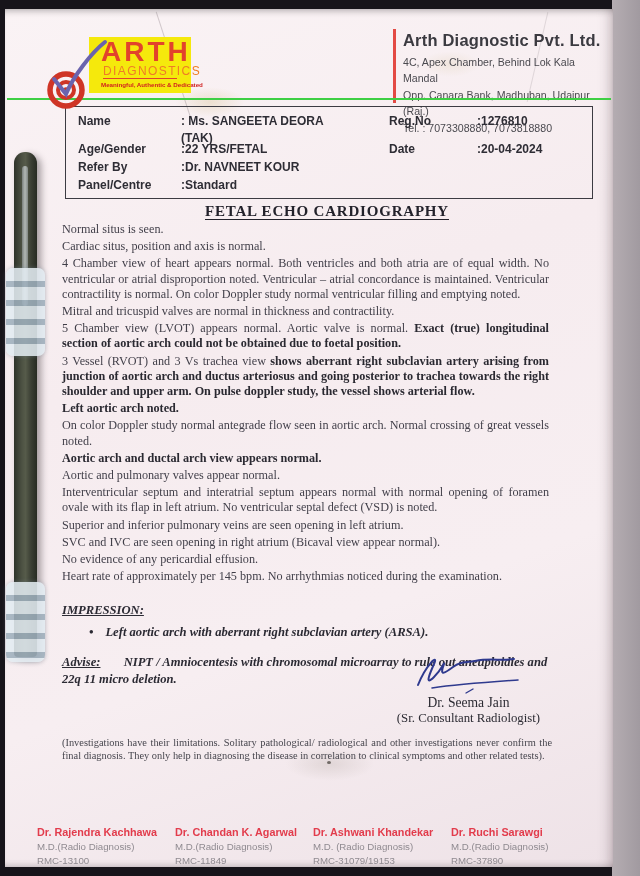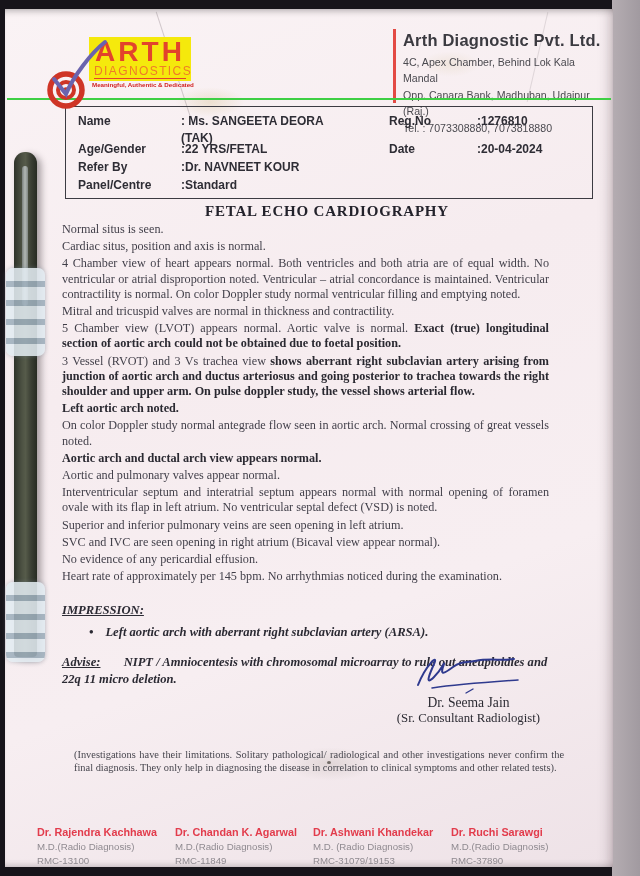--- a/index.html
+++ b/index.html
@@ -3,54 +3,54 @@
 <meta charset="utf-8">
 <style>
   html,body{margin:0;padding:0}
   body{width:640px;height:876px;position:relative;overflow:hidden;background:#17141a;font-family:"Liberation Sans",sans-serif}
   .scanner-strip{position:absolute;left:612px;top:0;width:28px;height:876px;background:linear-gradient(90deg,#b5adb2,#a19aa0)}
   .paper{position:absolute;left:5px;top:9px;width:608px;height:858px;overflow:hidden;
     background:linear-gradient(160deg,#faf3f5 0%,#f6ecef 38%,#f7eef1 68%,#eee2e7 100%);
     box-shadow:inset -9px 0 14px -8px rgba(60,40,50,.38), inset 0 7px 10px -8px rgba(0,0,0,.45), inset 0 -6px 9px -7px rgba(0,0,0,.3)}
   
   .logo-mark{position:absolute;left:34px;top:28px;width:84px;height:78px;z-index:3}
-  .logo-box{position:absolute;left:84px;top:28px;width:102px;height:44px;background:#f5e90c;z-index:2;text-align:center;padding:2px 3px;box-sizing:border-box}
+  .logo-box{position:absolute;left:84px;top:28px;width:102px;height:56px;background:#f5e90c;z-index:2;text-align:center;padding:2px 12px;box-sizing:border-box}
   .logo-arth{display:block;font-size:28px;line-height:26px;font-weight:800;color:#e2432c;letter-spacing:3px}
   .logo-diag{display:block;font-size:12px;line-height:13px;font-weight:400;color:#ef7d26;letter-spacing:1.4px;border-bottom:1.4px solid #e2432c;margin:0 2px}
   .logo-tagline{display:block;font-size:6.2px;line-height:8px;font-weight:700;color:#d01f1f;white-space:nowrap;margin-top:2px}
   .company-line{position:absolute;left:388px;top:20px;width:2.5px;height:74px;background:#e34a44}
   .company{position:absolute;left:398px;top:22px;width:205px}
   .company-name{font-size:16.5px;font-weight:700;color:#3b3a40;margin:0 0 4px;letter-spacing:.2px}
   .company-addr{font-size:10.6px;color:#4b4a50;line-height:1.55;font-weight:500;margin:0}
   .green-line{position:absolute;left:2px;top:89px;width:604px;height:2.2px;background:#3ecf44}
   
   .patient-box{position:absolute;left:60px;top:97px;width:528px;height:93px;border:1.6px solid #3c3b42;box-sizing:border-box;
     padding:6px 16px 4px 12px;display:grid;grid-template-columns:103px 208px 88px 1fr;row-gap:1px;
     font-size:12px;font-weight:700;color:#2e2d35;line-height:1.42;align-content:start}
   .patient-box .cell{min-height:15px}
   
   .report-title{position:absolute;left:57px;top:194px;width:530px;text-align:center;font-family:"Liberation Serif",serif;
-    font-size:15px;font-weight:800;color:#23222b;letter-spacing:.8px;text-underline-offset:3px;margin:0}
+    font-size:15px;font-weight:800;color:#23222b;letter-spacing:.8px;text-decoration:underline;text-underline-offset:3px;margin:0}
   .body-text{position:absolute;left:57px;top:213px;width:487px;font-family:Liberation Serif, serif;font-size:12.2px;line-height:15.2px;color:#413f49}
   .body-text p{margin:0 0 2px}
   .body-text p.j{text-align:justify}
   .body-text b{color:#2a2931}
   .nw{white-space:nowrap}
   .impression{position:absolute;left:57px;top:594px;width:487px;font-family:"Liberation Serif",serif;color:#2b2a33;font-size:12.6px}
   .imp-h{font-weight:700;font-style:italic;text-decoration:underline;margin:0}
   .imp-b{margin:7px 0 0 27px;font-weight:700;font-style:italic}
   .imp-b .glyph{margin-right:12px}
   .advise{margin:14px 0 0;font-weight:700;font-style:italic;line-height:16.5px}
   .advise u{margin-right:20px}
   
   .sign{position:absolute;right:22px;top:638px;width:245px;text-align:center;font-family:"Liberation Serif",serif}
   .sign svg{display:block;margin:0 auto -2px}
   .sign-name{font-size:13.6px;font-weight:400;color:#2c2b33;margin:0}
   .sign-role{font-size:12.8px;font-weight:400;color:#2c2b33;margin:0}
-  .disclaimer{position:absolute;left:57px;top:728px;width:490px;font-family:"Liberation Serif",serif;font-size:10.4px;color:#47464e;text-align:justify;line-height:12.6px;margin:12px}
+  .disclaimer{position:absolute;left:57px;top:728px;width:490px;font-family:"Liberation Serif",serif;font-size:10.4px;color:#47464e;text-align:justify;line-height:12.6px;margin:0}
   
   .footer{position:absolute;left:32px;top:817px;width:550px;display:flex;justify-content:space-between}
   .doc{width:136px;text-align:left}
   .doc-name{font-size:10.8px;font-weight:700;color:#e23c4c;margin:0 0 2px}
   .doc-degree,.doc-reg{font-size:9.7px;color:#8f8a90;line-height:1.4;margin:0}
   
   .pen{position:absolute;left:6px;top:150px;width:40px;height:512px;z-index:8}
   .pen-body{position:absolute;left:8px;top:2px;width:23px;height:505px;border-radius:11px 11px 4px 4px;
     background:linear-gradient(90deg,#2e3229 0%,#4d5243 35%,#565b4a 50%,#3a3e33 75%,#272b22 100%);
     box-shadow:4px 3px 7px rgba(40,30,35,.4)}

